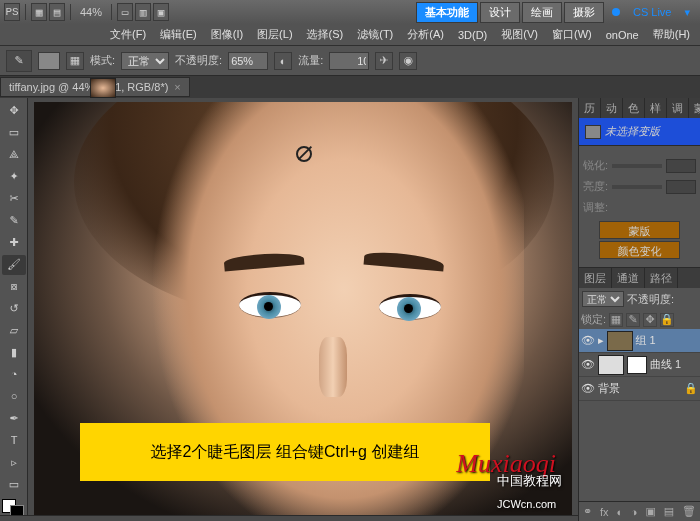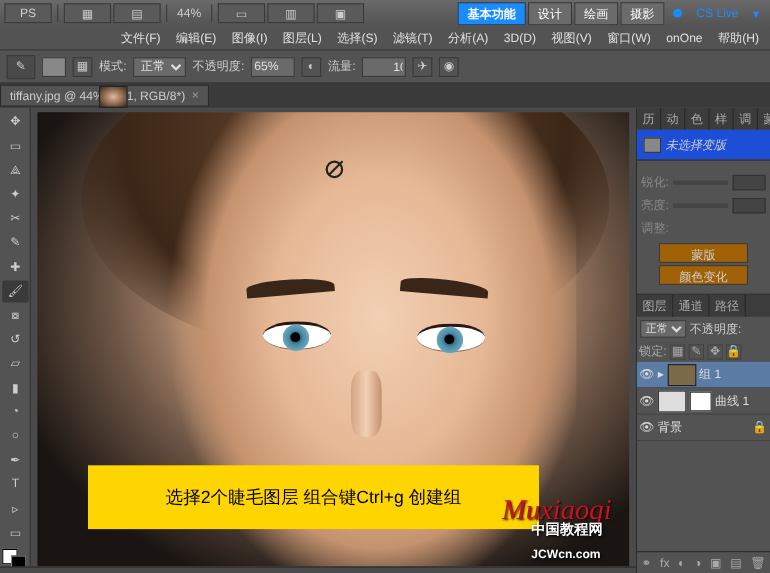--- a/index.html
+++ b/index.html
@@ -1,18 +1,18 @@
 <!DOCTYPE html>
 <html><head>
 <meta charset="utf-8">
 <style>
 *{margin:0;padding:0;box-sizing:border-box;font-family:"Microsoft YaHei",Arial,sans-serif;font-size:11px;}
 body{width:700px;height:521px;background:#535353;overflow:hidden;position:relative;}
 .titlebar{height:24px;background:linear-gradient(#6a6a6a,#535353);display:flex;align-items:center;padding:0 4px;gap:2px;}
-.titlebar .tbtn{width:43px;height:18px;background:#5a5a5a;border:1px solid #3a3a3a;display:inline-flex;align-items:center;justify-content:center;color:#ccc;}
+.titlebar .tbtn{width:16px;height:18px;background:#5a5a5a;border:1px solid #3a3a3a;display:inline-flex;align-items:center;justify-content:center;color:#ccc;font-family:Liberation Mono, monospace;}
 .titlebar .sep{width:1px;height:16px;background:#3a3a3a;margin:0 3px;}
 .titlebar .pct{color:#ccc;padding:0 4px;}
 .titlebar .spacer{flex:1;}
 .titlebar .ws{padding:2px 8px;border:1px solid #3a3a3a;color:#fff;background:#6b6b6b;}
 .titlebar .ws.active{background:#1a8cff;font-weight:bold;}
 .titlebar .cslive{color:#1a8cff;padding:0 6px;display:flex;align-items:center;gap:13px;}
 .menubar{height:22px;background:#535353;border-bottom:1px solid #2f2f2f;display:flex;align-items:center;padding:0 4px;gap:2px;color:#e0e0e0;justify-content:flex-end;}
 .menubar span{padding:2px 6px;}
 .optbar{height:30px;background:#535353;border-bottom:1px solid #2a2a2a;display:flex;align-items:center;padding:0 6px;gap:6px;color:#ccc;}
 .optbar .tool{width:26px;height:22px;border:1px solid #3a3a3a;background:#4a4a4a;display:flex;align-items:center;justify-content:center;}
@@ -38,21 +38,21 @@
 .eye .pupil{width:9px;height:9px;background:#000;border-radius:50%;position:absolute;top:7px;left:25px;}
 .eye.l{top:190px;left:205px;}
 .eye.r{top:192px;left:345px;}
 .brow{position:absolute;width:80px;height:14px;background:#3a2618;border-radius:40% 60% 0 0;}
 .brow.l{top:152px;left:190px;transform:rotate(-5deg);}
 .brow.r{top:152px;left:330px;transform:rotate(5deg);}
 .nose{position:absolute;top:235px;left:285px;width:28px;height:60px;background:linear-gradient(90deg,#d1a585 0%,#f2d0b3 50%,#c4926f 100%);border-radius:30%;}
 .lips{position:absolute;top:325px;left:248px;width:110px;height:40px;background:#c01828;border-radius:50% 50% 45% 45%;}
 .caption{position:absolute;bottom:34px;left:46px;width:410px;height:58px;background:#ffd500;display:flex;align-items:center;justify-content:center;color:#000;font-size:16px;font-weight:500;}
 .sig{position:absolute;bottom:36px;right:16px;color:#d01020;font-family:cursive;font-size:26px;font-style:italic;text-shadow:1px 1px 2px #000;}
-.wm{position:absolute;bottom:2px;right:24px;color:#fff;font-size:20px;font-weight:bold;text-shadow:1px 1px 3px #000;}
+.wm{position:absolute;bottom:2px;right:10px;color:#fff;font-size:20px;font-weight:normal;text-shadow:1px 1px 3px #000;}
 .wm .cn{font-size:13px;display:block;text-align:right;}
 .cursor{position:absolute;top:44px;left:262px;width:16px;height:16px;border:2px solid #222;border-radius:50%;}
 .cursor::after{content:"";position:absolute;top:4px;left:-2px;width:18px;height:2px;background:#222;transform:rotate(-45deg);}
 .panels{width:122px;background:#535353;display:flex;flex-direction:column;border-left:1px solid #2a2a2a;}
 .panel-tabs{height:20px;background:#3c3c3c;display:flex;color:#aaa;font-size:10px;}
 .panel-tabs span{padding:3px 5px;border-right:1px solid #2a2a2a;}
 .panel-body{flex:0 0 auto;background:#1d4ed8;padding:4px;}
 .hist-item{display:flex;align-items:center;gap:4px;padding:2px;color:#ccc;font-style:italic;}
 .hist-item .thumb{width:16px;height:14px;background:#888;border:1px solid #333;}
 .adj{border-top:1px solid #2a2a2a;padding:6px 4px;}

